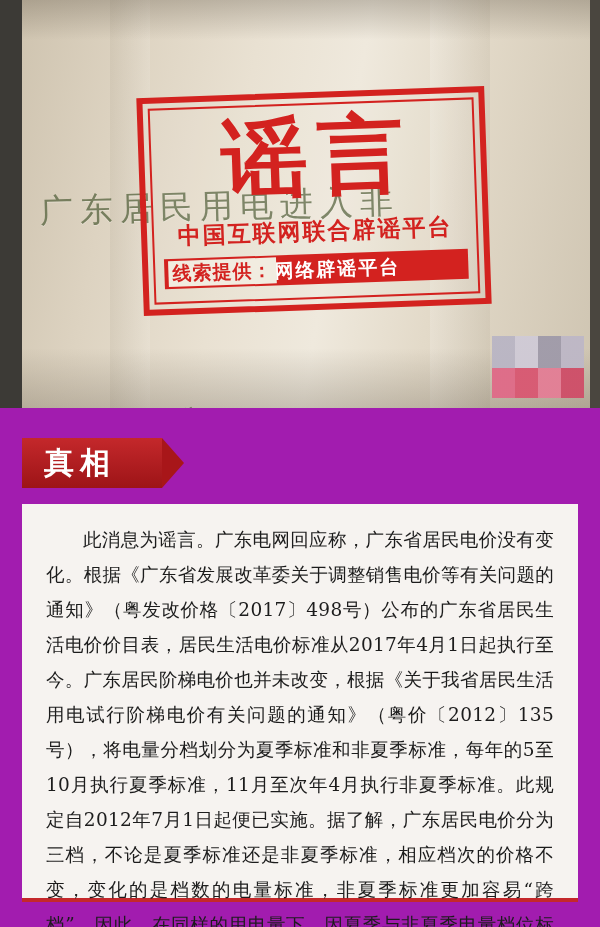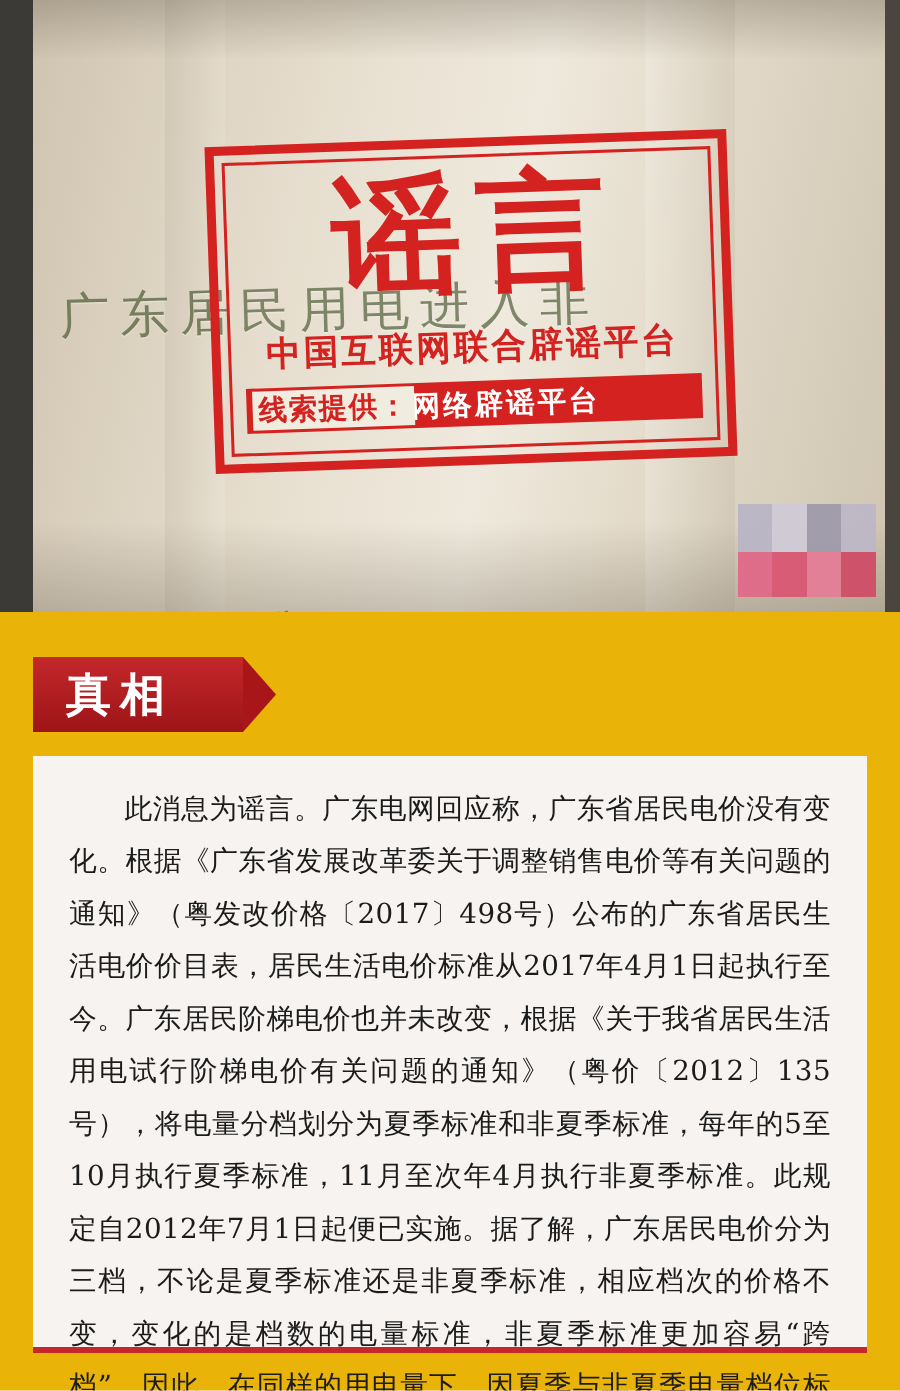--- a/index.html
+++ b/index.html
@@ -185,21 +185,21 @@
     font-size: 19px;
     letter-spacing: 1px;
     z-index: 3;
   }
 
   
   .truth-section {
     position: relative;
     width: 600px;
     height: 519px;
-    background: #eab308;
+    background: #a21caf;
     padding-top: 22px;
     box-sizing: border-box;
   }
   .truth-banner {
     position: absolute;
     left: 22px;
     top: 30px;
     width: 140px;
     height: 50px;
     background: linear-gradient(180deg, #c4282b 0%, #9d1417 100%);

